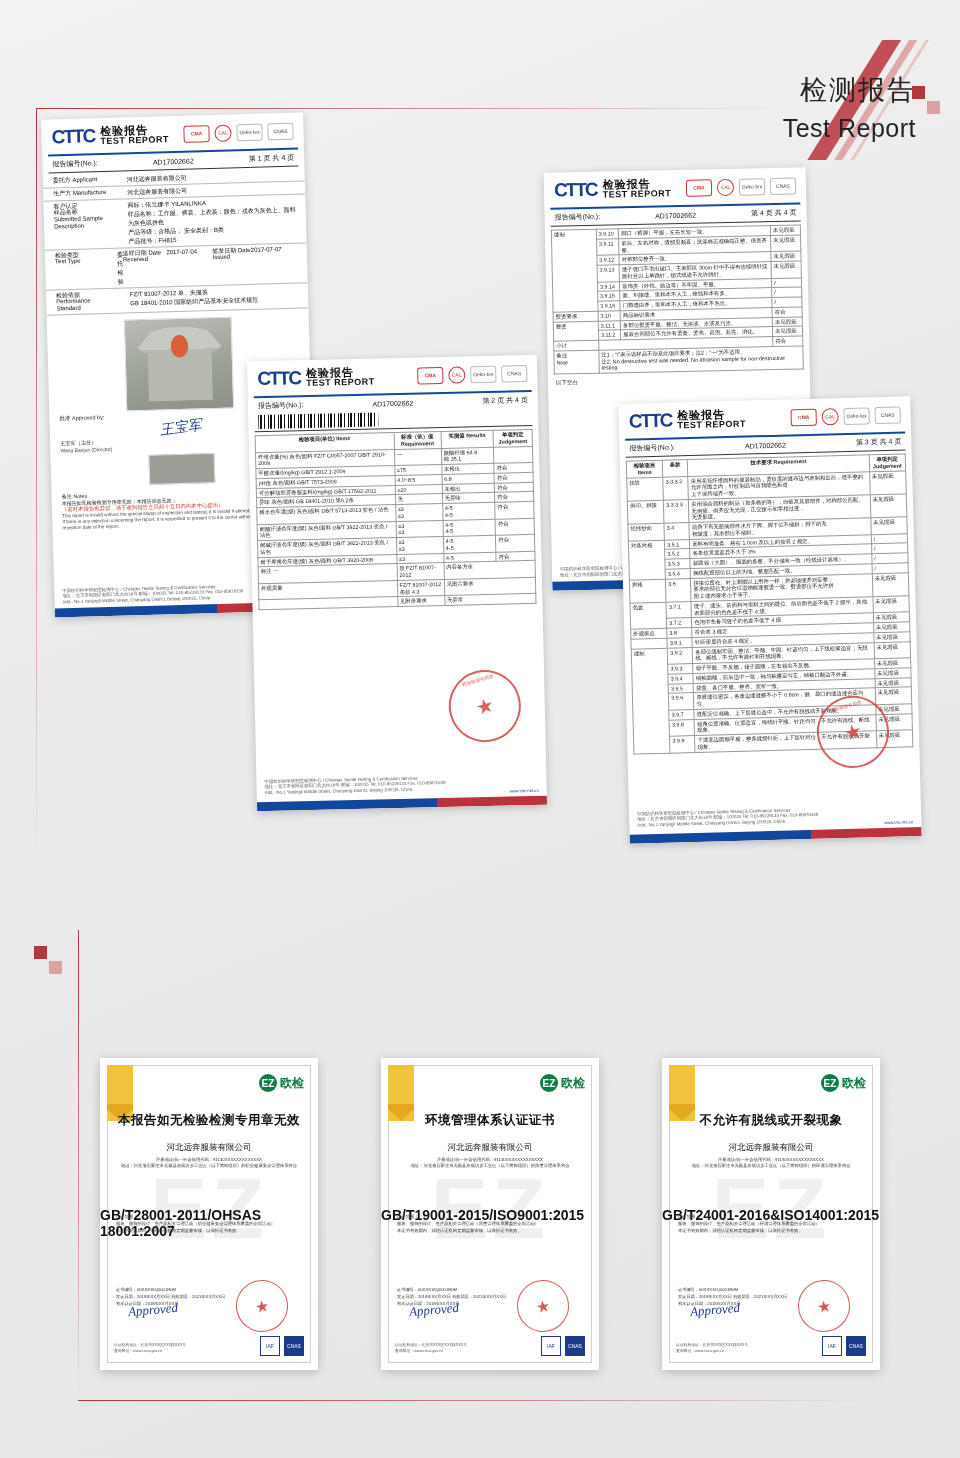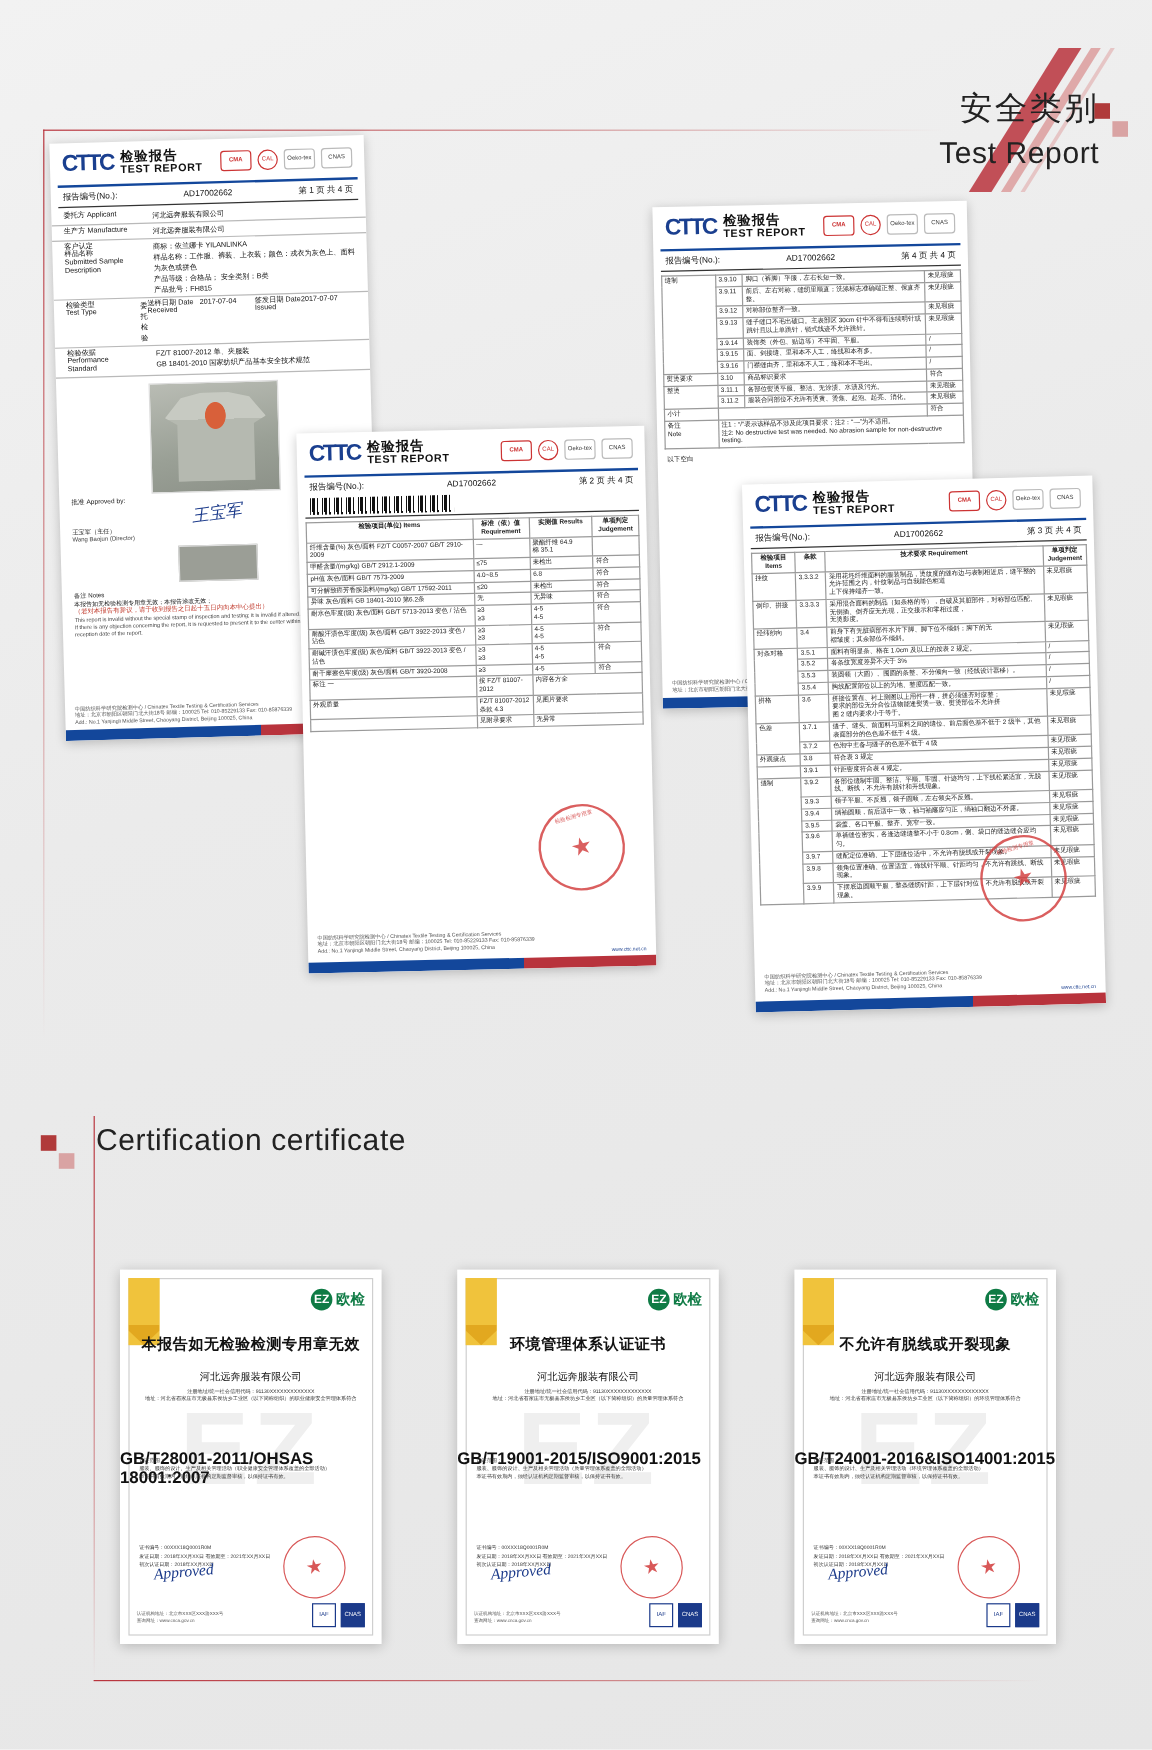--- a/index.html
+++ b/index.html
@@ -198,21 +198,21 @@
 <div class="line" id="frame-bot-v"></div>
 <div class="line" id="frame-bot-h"></div>
 
 <div style="position:absolute;right:-40px;top:40px;width:200px;height:120px;overflow:hidden;">
   <div style="position:absolute;left:40px;top:-30px;width:16px;height:200px;background:#b8333c;transform:rotate(32deg);opacity:.85;"></div>
   <div style="position:absolute;left:66px;top:-30px;width:7px;height:200px;background:#d88b8b;transform:rotate(32deg);opacity:.7;"></div>
   <div style="position:absolute;left:82px;top:-30px;width:3px;height:200px;background:#e3b3b3;transform:rotate(32deg);opacity:.7;"></div>
 </div>
 
 <div class="sec-head" id="testreport-head">
-  <div class="cn">安全类别</div>
+  <div class="cn">检测报告</div>
   <div class="en">Test Report</div>
 </div>
 <div class="sq-group" style="right:14px; top:86px; width:34px; height:34px;">
   <div class="sq dark" style="left:0; top:0;"></div>
   <div class="sq light" style="left:15px; top:15px;"></div>
 </div>
 
 <div class="doc tilt-a" id="report-1" style="left:48px; top:116px; width:262px; height:498px;">
   <div class="rpt-head">
     <div class="logo-cttc">CTTC</div>
@@ -680,21 +680,20 @@
 Add.: No.1 Yanjingli Middle Street, Chaoyang District, Beijing 100025, China</div>
   <div style="position:absolute; right:8px; bottom:12px; font-size:4.2px; color:#1a3f8f;">www.cttc.net.cn</div>
   <div class="foot-bar"></div>
 </div>
 
 <div class="sq-group" style="left:34px; top:946px; width:34px; height:34px;">
   <div class="sq dark" style="left:0; top:0;"></div>
   <div class="sq light" style="left:15px; top:15px;"></div>
 </div>
 <div class="sec-head" id="cert-head">
-  <div class="en">Certification certificate</div>
 </div>
 
 <div class="cert" id="cert-1" style="left:100px; top:1058px;">
   <div class="cert-inner"></div>
   <div class="cert-wm">EZ</div>
   <div class="cert-topbar"></div>
   <div class="ez-logo">
     <div class="mark">EZ</div>
     <div class="txt">欧检</div>
   </div>

